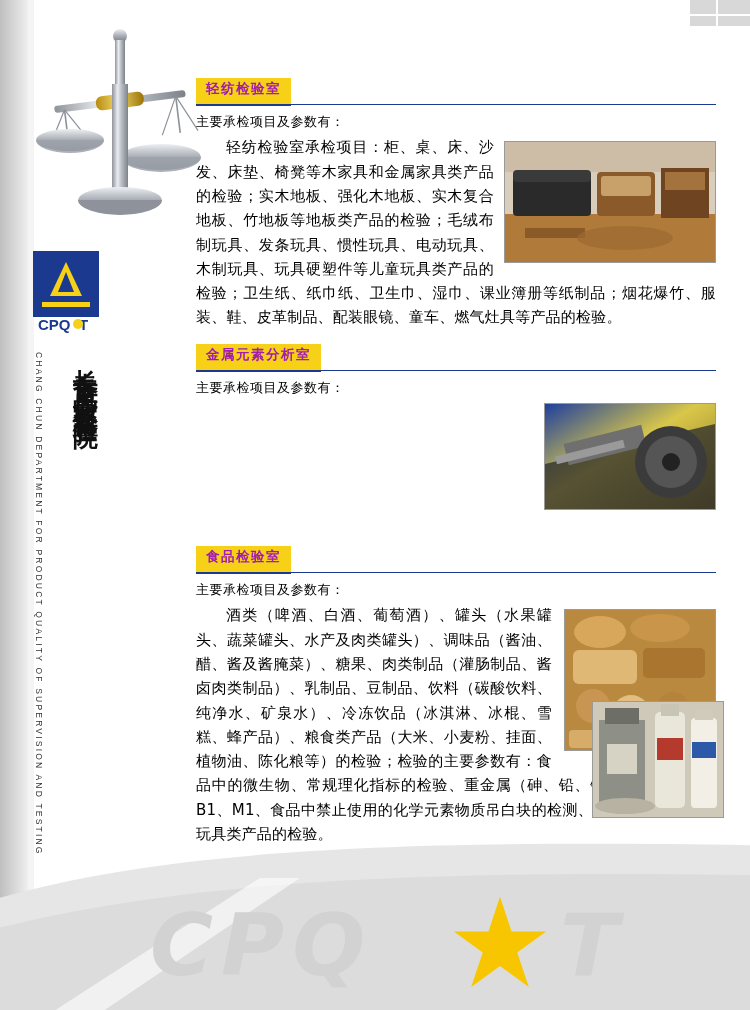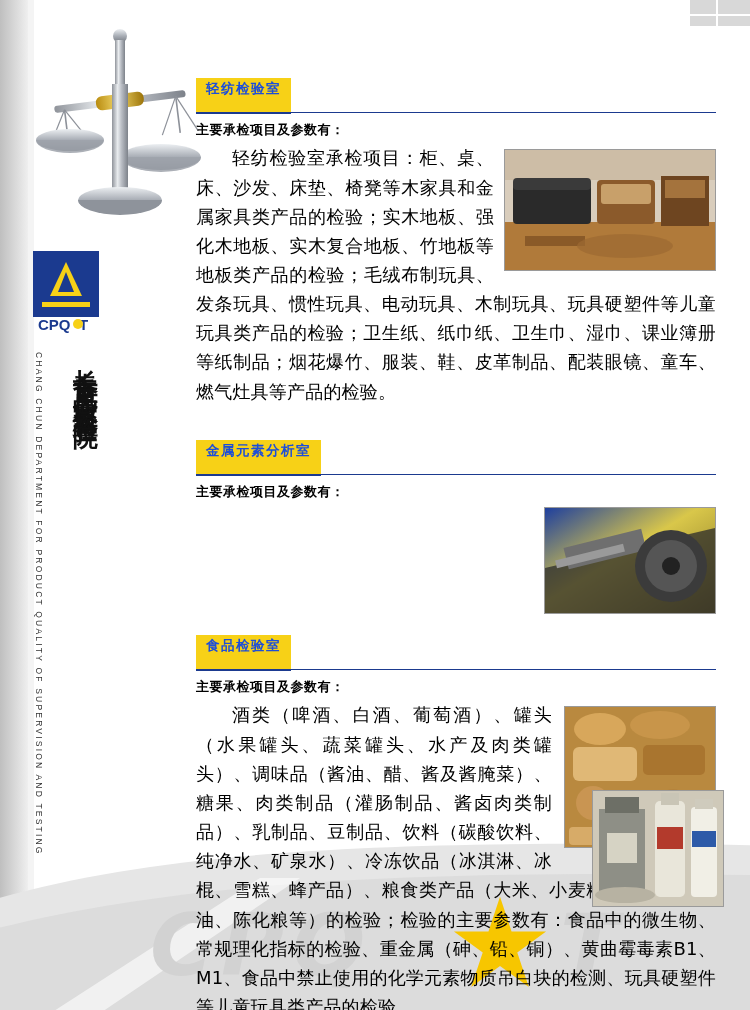--- a/index.html
+++ b/index.html
@@ -110,48 +110,48 @@
     left: 196px; top: 78px;
     width: 520px;
   }
 
   .section { position: relative; }
   .section + .section { margin-top: 22px; }
 
   .sec-title {
     display: inline-block;
     background: #f7d117;
-    color: #1d4ed8;
+    color: #a21caf;
     font-family: "DejaVu Sans", sans-serif;
     font-size: 13.5px;
     font-weight: bold;
     letter-spacing: 1.5px;
-    padding: 3px 10px 16px 10px;
+    padding: 3px 10px 8px 10px;
     border-bottom: 2px solid #1b3a8f;
     line-height: 1.1;
   }
   .sec-title-rule {
     position: relative;
     border-bottom: 1.5px solid #1b3a8f;
     margin-top: -1.5px;
     height: 0;
     width: 100%;
   }
   .sec-sub {
     margin-top: 8px;
     font-family: "DejaVu Sans", sans-serif;
     font-size: 13px;
-    font-weight: bold;
+    font-weight: normal;
     color: #000;
     letter-spacing: 0.5px;
   }
   .sec-body {
     margin-top: 4px;
     font-family: "DejaVu Sans", sans-serif;
-    font-size: 18px;
+    font-size: 15px;
     line-height: 1.62;
     color: #000;
     text-align: justify;
     text-justify: inter-ideograph;
     text-indent: 2em;
     letter-spacing: 0.2px;
   }
 
   .photo {
     border: 1px solid #9a9a9a;
@@ -286,21 +286,21 @@
           <rect x="96" y="34" width="50" height="20" rx="3" fill="#c8a06a"></rect>
           <rect x="156" y="26" width="48" height="50" fill="#6e4520"></rect>
           <rect x="160" y="30" width="40" height="18" fill="#a4733d"></rect>
           <rect x="20" y="86" width="60" height="10" fill="#8a5a28"></rect>
           <ellipse cx="120" cy="96" rx="48" ry="12" fill="#9c6a32" opacity="0.7"></ellipse>
         </svg>
         <div class="sec-body">轻纺检验室承检项目：柜、桌、床、沙发、床垫、椅凳等木家具和金属家具类产品的检验；实木地板、强化木地板、实木复合地板、竹地板等地板类产品的检验；毛绒布制玩具、发条玩具、惯性玩具、电动玩具、木制玩具、玩具硬塑件等儿童玩具类产品的检验；卫生纸、纸巾纸、卫生巾、湿巾、课业簿册等纸制品；烟花爆竹、服装、鞋、皮革制品、配装眼镜、童车、燃气灶具等产品的检验。</div>
       </div>
     </div>
 
-    <div class="section" style="margin-top:34px;">
+    <div class="section" style="margin-top:14px;">
       <div>
         <span class="sec-title">金属元素分析室</span>
         <div class="sec-title-rule"></div>
       </div>
       <div class="sec-sub">主要承检项目及参数有：</div>
       <div class="clearfix">
         <svg class="photo photo-2" viewBox="0 0 170 105" preserveAspectRatio="none">
           <defs>
             <linearGradient id="bg2" x1="0" y1="0" x2="1" y2="1">
               <stop offset="0%" stop-color="#1e3f9e"></stop>
@@ -314,21 +314,21 @@
           <g>
             <circle cx="126" cy="58" r="36" fill="#3b3b3b"></circle>
             <circle cx="126" cy="58" r="26" fill="#555"></circle>
             <circle cx="126" cy="58" r="9" fill="#222"></circle>
           </g>
           <rect x="10" y="44" width="70" height="8" transform="rotate(-14 45 48)" fill="#9a9a9a"></rect>
         </svg>
       </div>
     </div>
 
-    <div class="section" style="margin-top:17px;">
+    <div class="section" style="margin-top:32px;">
       <div>
         <span class="sec-title">食品检验室</span>
         <div class="sec-title-rule"></div>
       </div>
       <div class="sec-sub">主要承检项目及参数有：</div>
       <div class="clearfix">
         <svg class="photo photo-3" viewBox="0 0 150 140" preserveAspectRatio="none">
           <rect width="150" height="140" fill="#b9893f"></rect>
           <ellipse cx="35" cy="22" rx="26" ry="16" fill="#d8a75b"></ellipse>
           <ellipse cx="95" cy="18" rx="30" ry="14" fill="#c8954a"></ellipse>

